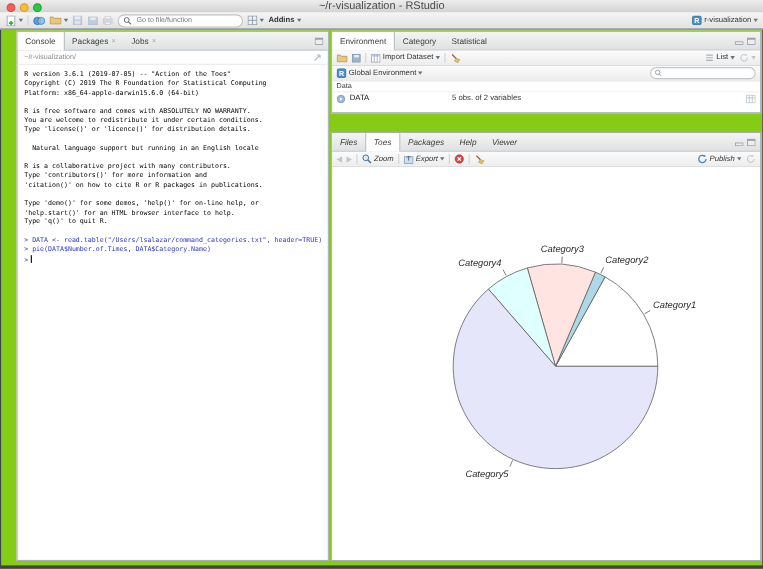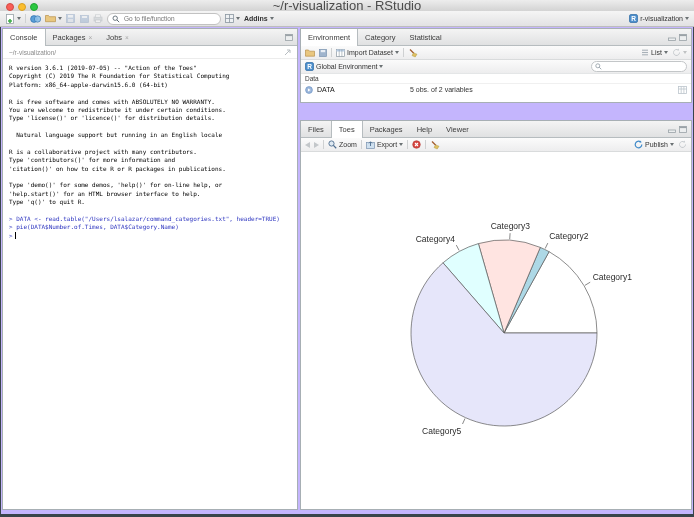--- a/index.html
+++ b/index.html
@@ -6,41 +6,41 @@
   body{width:694px;height:517px;position:relative;background:#39454b;font-family:"Liberation Sans",sans-serif;overflow:hidden;}
   .window{position:absolute;inset:0;}
 
   
   .titlebar{position:absolute;top:0;left:0;right:0;height:11px;background:linear-gradient(#ededed,#d3d3d3);border-bottom:1px solid #b2b2b2;}
   .traffic{position:absolute;left:6px;top:2.5px;display:flex;gap:4px;}
   .light{width:6px;height:6px;border-radius:50%;}
   .light.red{background:#f95e57;border:.5px solid #d34a43;}
   .light.yellow{background:#fbbe2e;border:.5px solid #d79f23;}
   .light.green{background:#2bc840;border:.5px solid #24a233;}
-  .win-title{text-align:center;font-size:13px;line-height:11px;color:#4b4b4b;}
+  .win-title{text-align:center;font-size:10px;line-height:11px;color:#4b4b4b;}
 
   
   .main-toolbar{position:absolute;top:11px;left:0;right:0;height:15px;background:linear-gradient(#f5f5f5,#e2e2e3);border-bottom:1px solid #bdbdbd;display:flex;align-items:center;gap:4px;padding:0 5px;font-size:7px;color:#333;}
   .tb-btn{display:flex;align-items:center;gap:2px;}
   .caret{width:0;height:0;border-left:2.5px solid transparent;border-right:2.5px solid transparent;border-top:3px solid #6b7174;display:inline-block;}
   .vsep{width:1px;height:9px;background:#cfd1d2;}
   .goto-box{display:flex;align-items:center;gap:2px;background:#fff;border:1px solid #c2c2c2;border-radius:6px;height:10px;width:104px;padding:0 4px;}
   .goto-box input{border:none;outline:none;font-size:6.5px;color:#8a8a8a;width:100%;background:transparent;font-family:"Liberation Sans",sans-serif;}
   .spacer{flex:1;}
   .dim{opacity:.38;}
   .menu-label{font-size:7px;color:#333;}
 
   
-  .workspace{position:absolute;top:27px;left:1px;right:1px;bottom:3px;background:#c4b5fd;display:flex;gap:2px;padding:1px 1px 4px 1px;box-sizing:border-box;}
+  .workspace{position:absolute;top:27px;left:1px;right:1px;bottom:3px;background:#84cc16;display:flex;gap:2px;padding:1px 1px 4px 14px;box-sizing:border-box;}
   .pane{background:#fff;border:1px solid #a7afb4;box-sizing:border-box;display:flex;flex-direction:column;overflow:hidden;}
   .left-col{width:296px;display:flex;}
   .left-col .pane{flex:1;}
   .right-col{flex:1;display:flex;flex-direction:column;gap:17px;}
   .env-pane{height:75px;}
-  .plots-pane{flex:1;}
+  .plots-pane{flex:1;font-style:italic;}
 
   .tabbar{height:16px;background:linear-gradient(#f4f4f4,#e0e1e2);border-bottom:1px solid #b6bcbf;display:flex;align-items:stretch;flex:none;}
   .tab{padding:0 7px;font-size:7.5px;color:#3c3c3c;display:flex;align-items:center;gap:3px;}
   .tab.active{background:#fff;border-left:1px solid #b6bcbf;border-right:1px solid #b6bcbf;margin-bottom:-1px;}
   .tab.first{border-left:none;}
   .tab .close{color:#a6a6a6;font-size:6.5px;}
   .pane-controls{margin-left:auto;display:flex;align-items:center;gap:3px;padding-right:4px;}
 
   .pane-toolbar{height:13px;display:flex;align-items:center;gap:4px;padding:0 4px;background:linear-gradient(#fbfbfb,#ededee);border-bottom:1px solid #d9dbdc;font-size:7px;color:#333;flex:none;}
 

